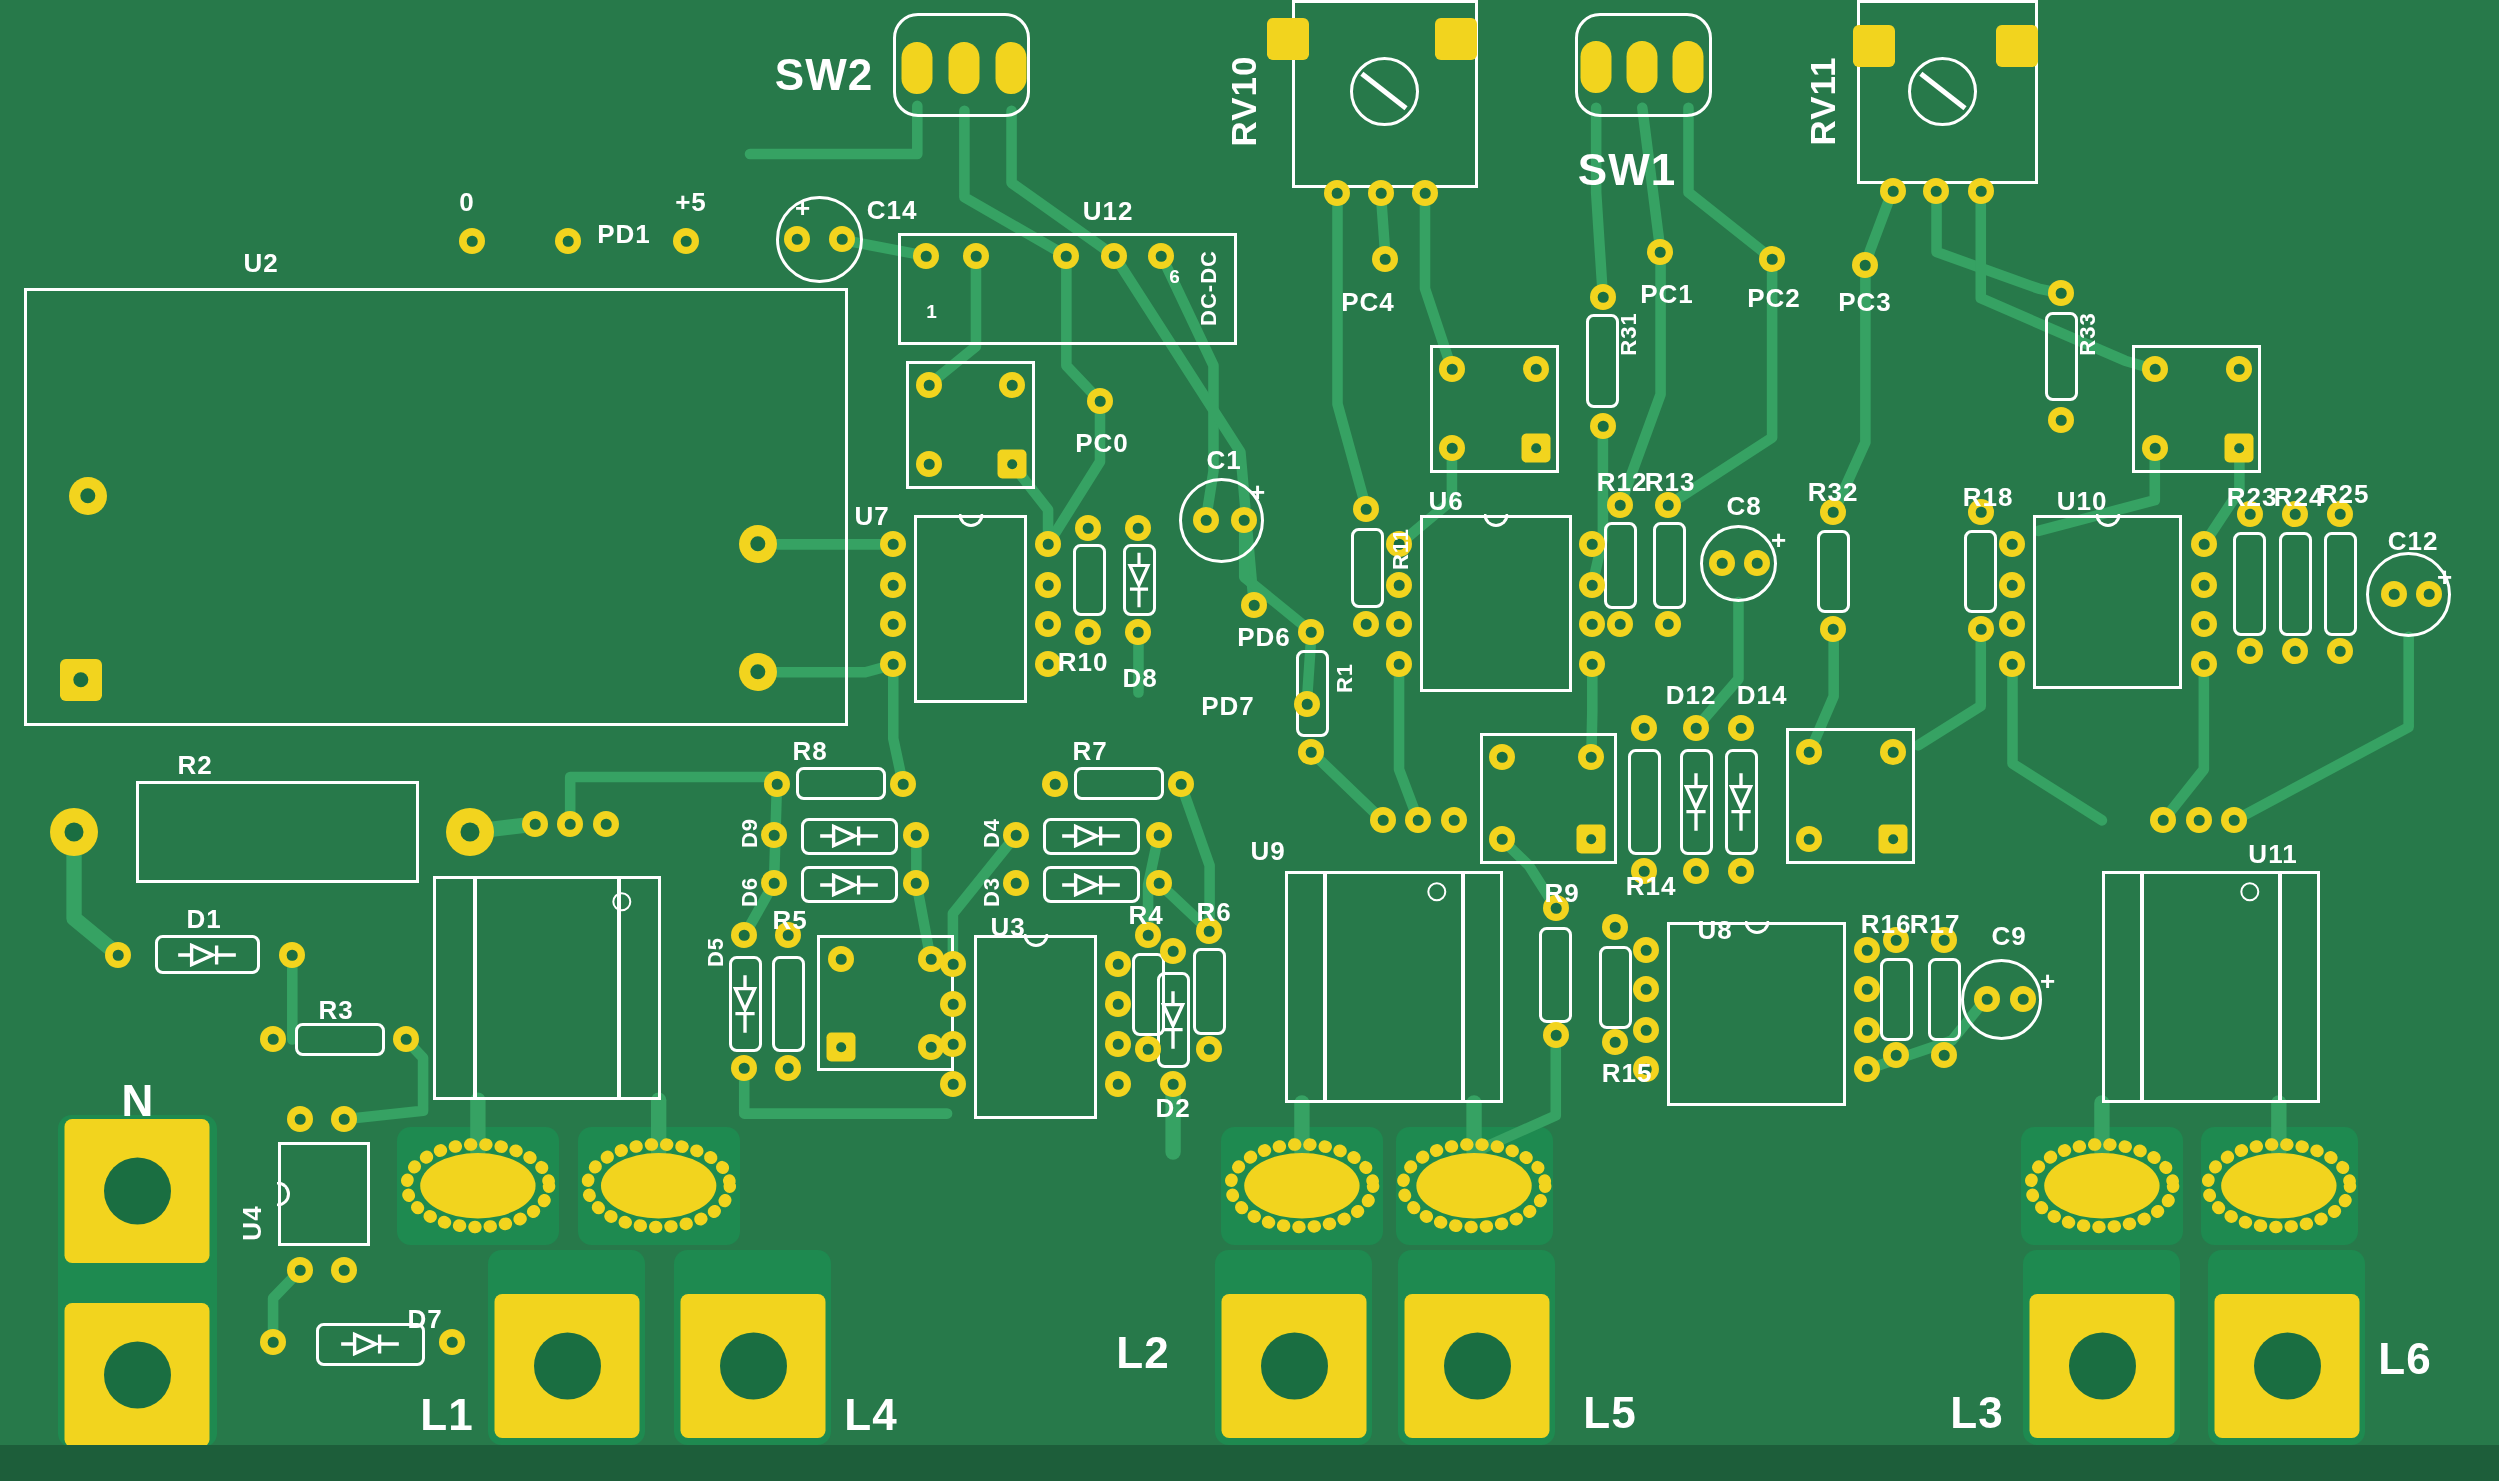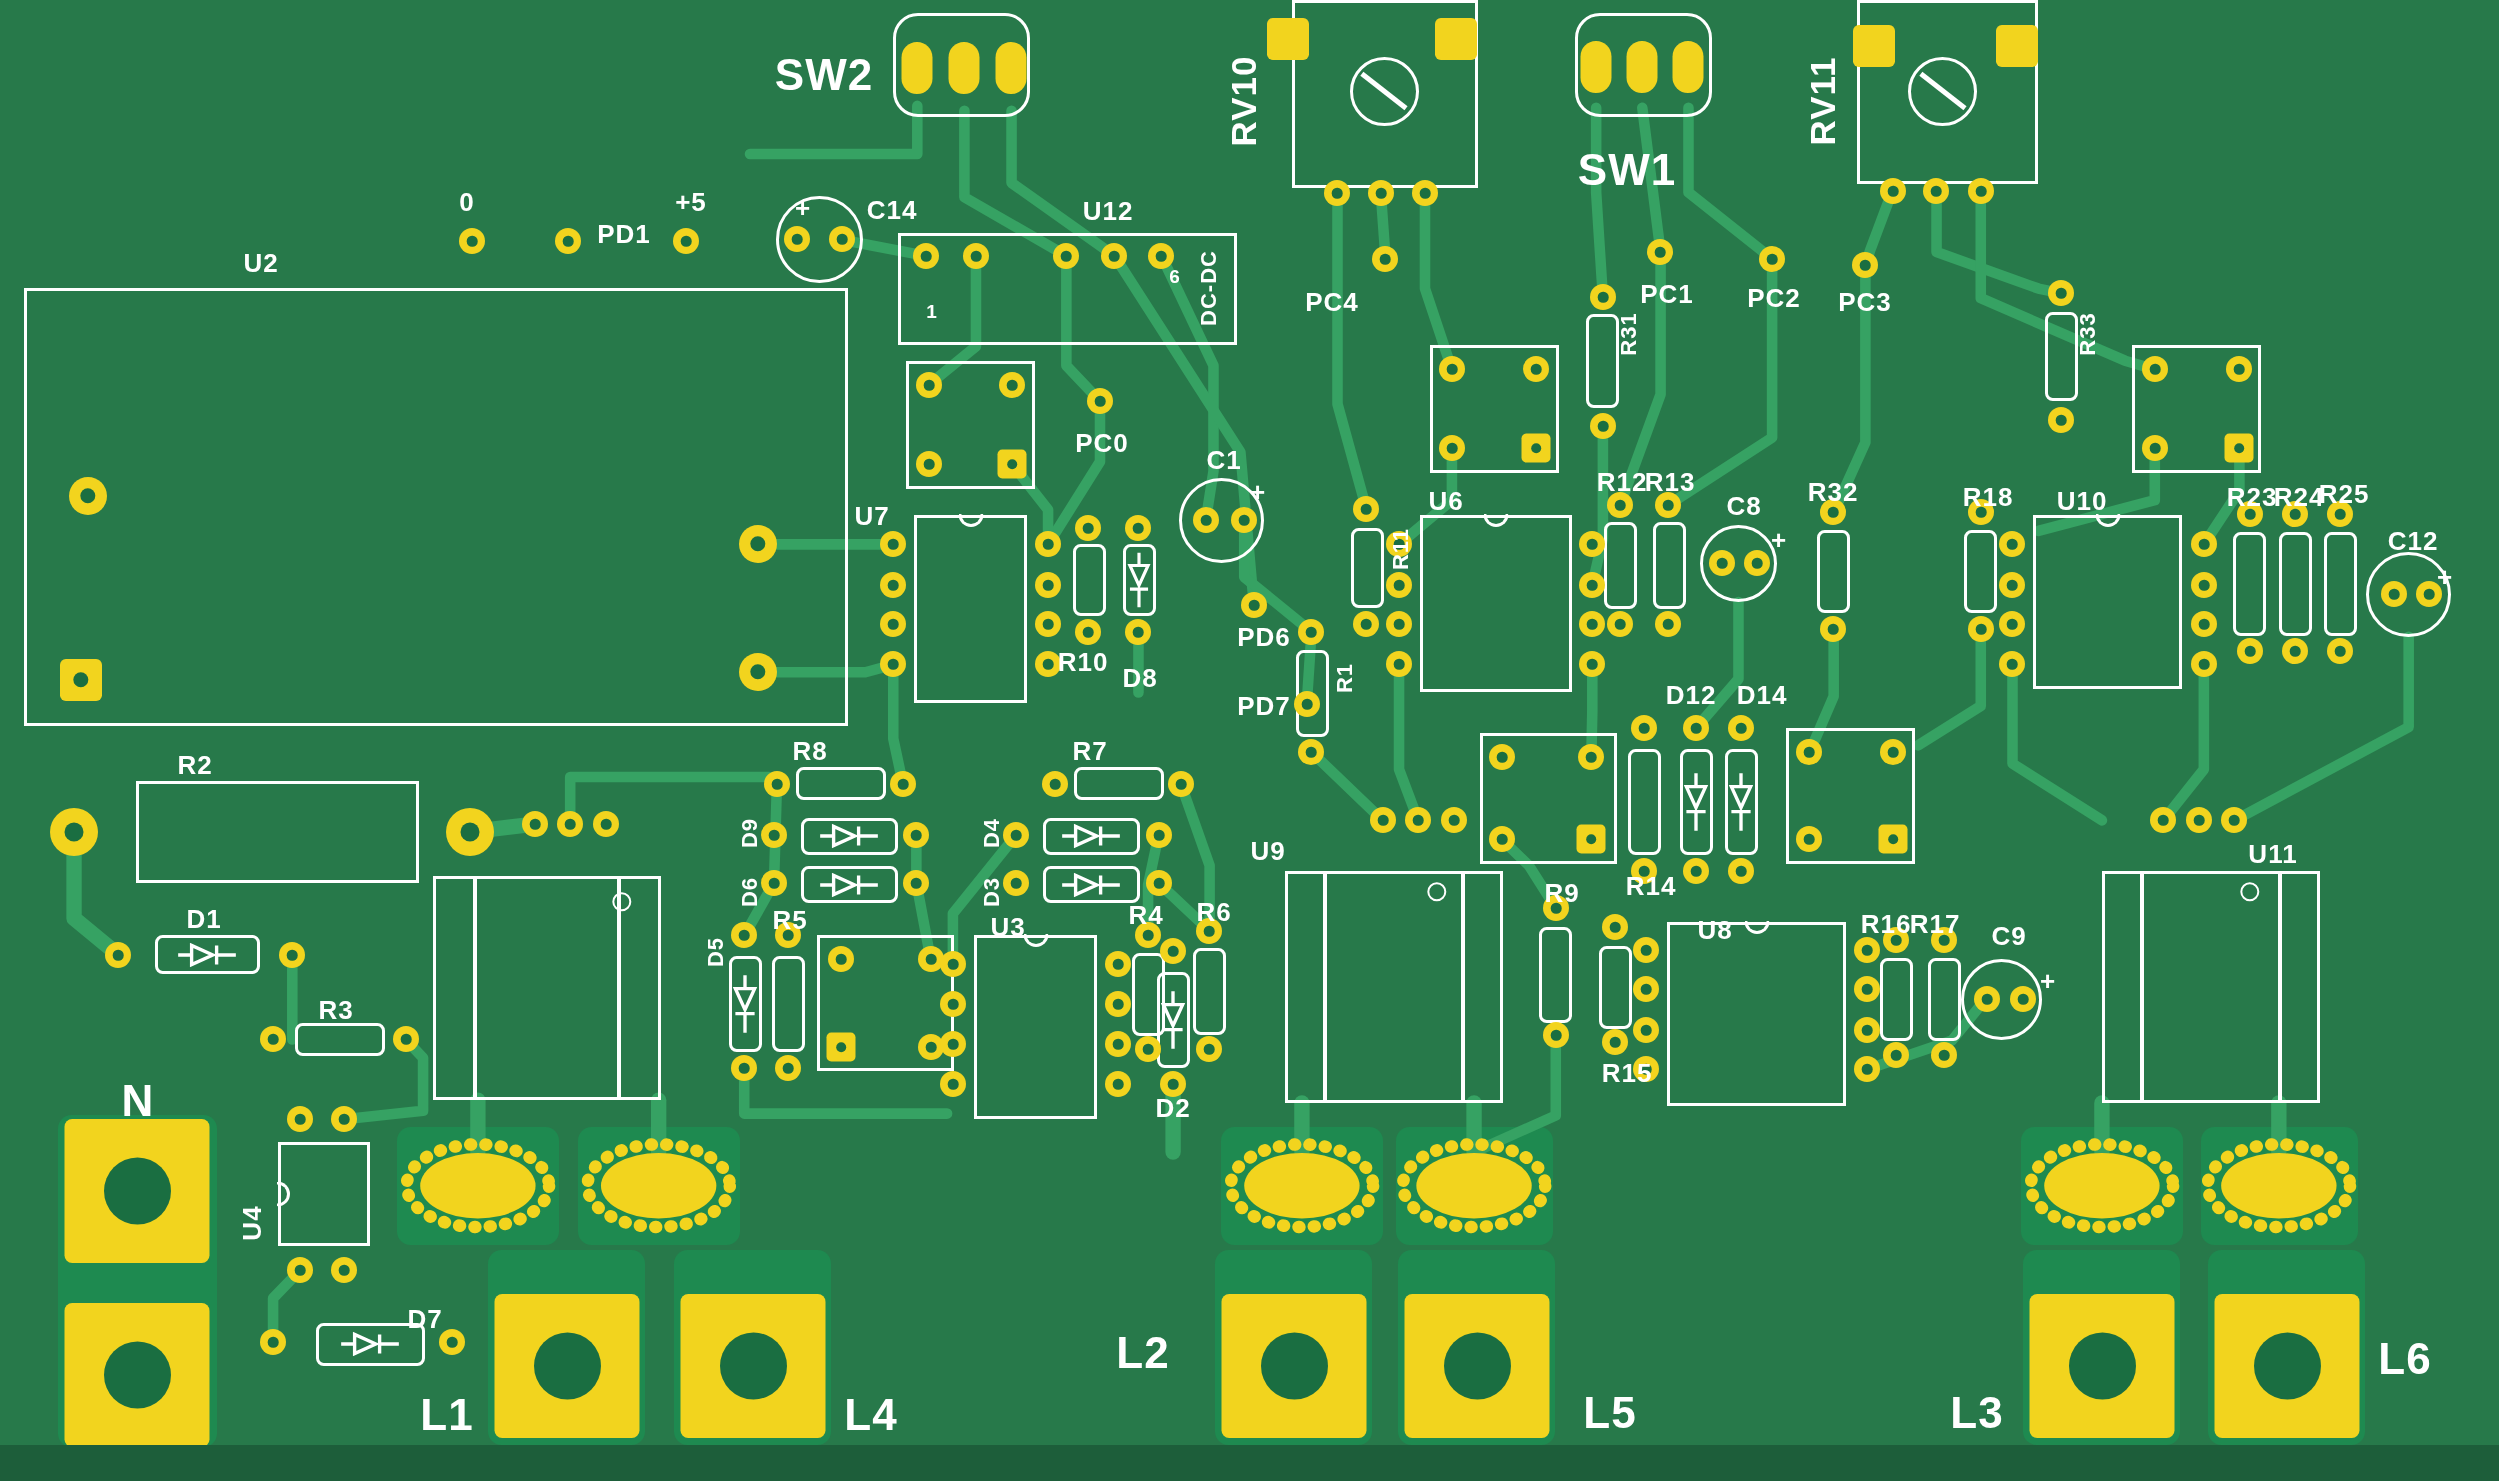--- a/index.html
+++ b/index.html
@@ -541,34 +541,34 @@
   <b class="lbl" style="left:467px;top:202px">0</b>
   <b class="lbl" style="left:624px;top:234px">PD1</b>
   <b class="lbl" style="left:691px;top:202px">+5</b>
   <b class="lbl" style="left:892px;top:210px">C14</b>
   <b class="lbl" style="left:803px;top:208px">+</b>
   <b class="lbl" style="left:261px;top:263px">U2</b>
   <b class="lbl" style="left:1108px;top:211px">U12</b>
   <b class="lbl v s23" style="left:1209px;top:288px">DC-DC</b>
   <b class="lbl s20" style="left:932px;top:312px">1</b>
   <b class="lbl s20" style="left:1175px;top:277px">6</b>
-  <b class="lbl" style="left:1332px;top:302px">PC4</b>
+  <b class="lbl" style="left:1368px;top:302px">PC4</b>
   <b class="lbl" style="left:1667px;top:294px">PC1</b>
   <b class="lbl" style="left:1774px;top:298px">PC2</b>
   <b class="lbl" style="left:1865px;top:302px">PC3</b>
   <b class="lbl v s23" style="left:1629px;top:334px">R31</b>
   <b class="lbl v s23" style="left:2088px;top:334px">R33</b>
   <b class="lbl" style="left:1102px;top:443px">PC0</b>
   <b class="lbl" style="left:1224px;top:460px">C1</b>
   <b class="lbl" style="left:1258px;top:492px">+</b>
   <b class="lbl" style="left:872px;top:516px">U7</b>
   <b class="lbl" style="left:1083px;top:662px">R10</b>
   <b class="lbl" style="left:1140px;top:678px">D8</b>
   <b class="lbl" style="left:1264px;top:637px">PD6</b>
-  <b class="lbl" style="left:1264px;top:706px">PD7</b>
+  <b class="lbl" style="left:1228px;top:706px">PD7</b>
   <b class="lbl v s23" style="left:1401px;top:549px">R11</b>
   <b class="lbl v s23" style="left:1345px;top:678px">R1</b>
   <b class="lbl" style="left:1446px;top:501px">U6</b>
   <b class="lbl" style="left:1622px;top:482px">R12</b>
   <b class="lbl" style="left:1670px;top:482px">R13</b>
   <b class="lbl" style="left:1744px;top:506px">C8</b>
   <b class="lbl" style="left:1779px;top:540px">+</b>
   <b class="lbl" style="left:1833px;top:492px">R32</b>
   <b class="lbl" style="left:1988px;top:497px">R18</b>
   <b class="lbl" style="left:2082px;top:501px">U10</b>

